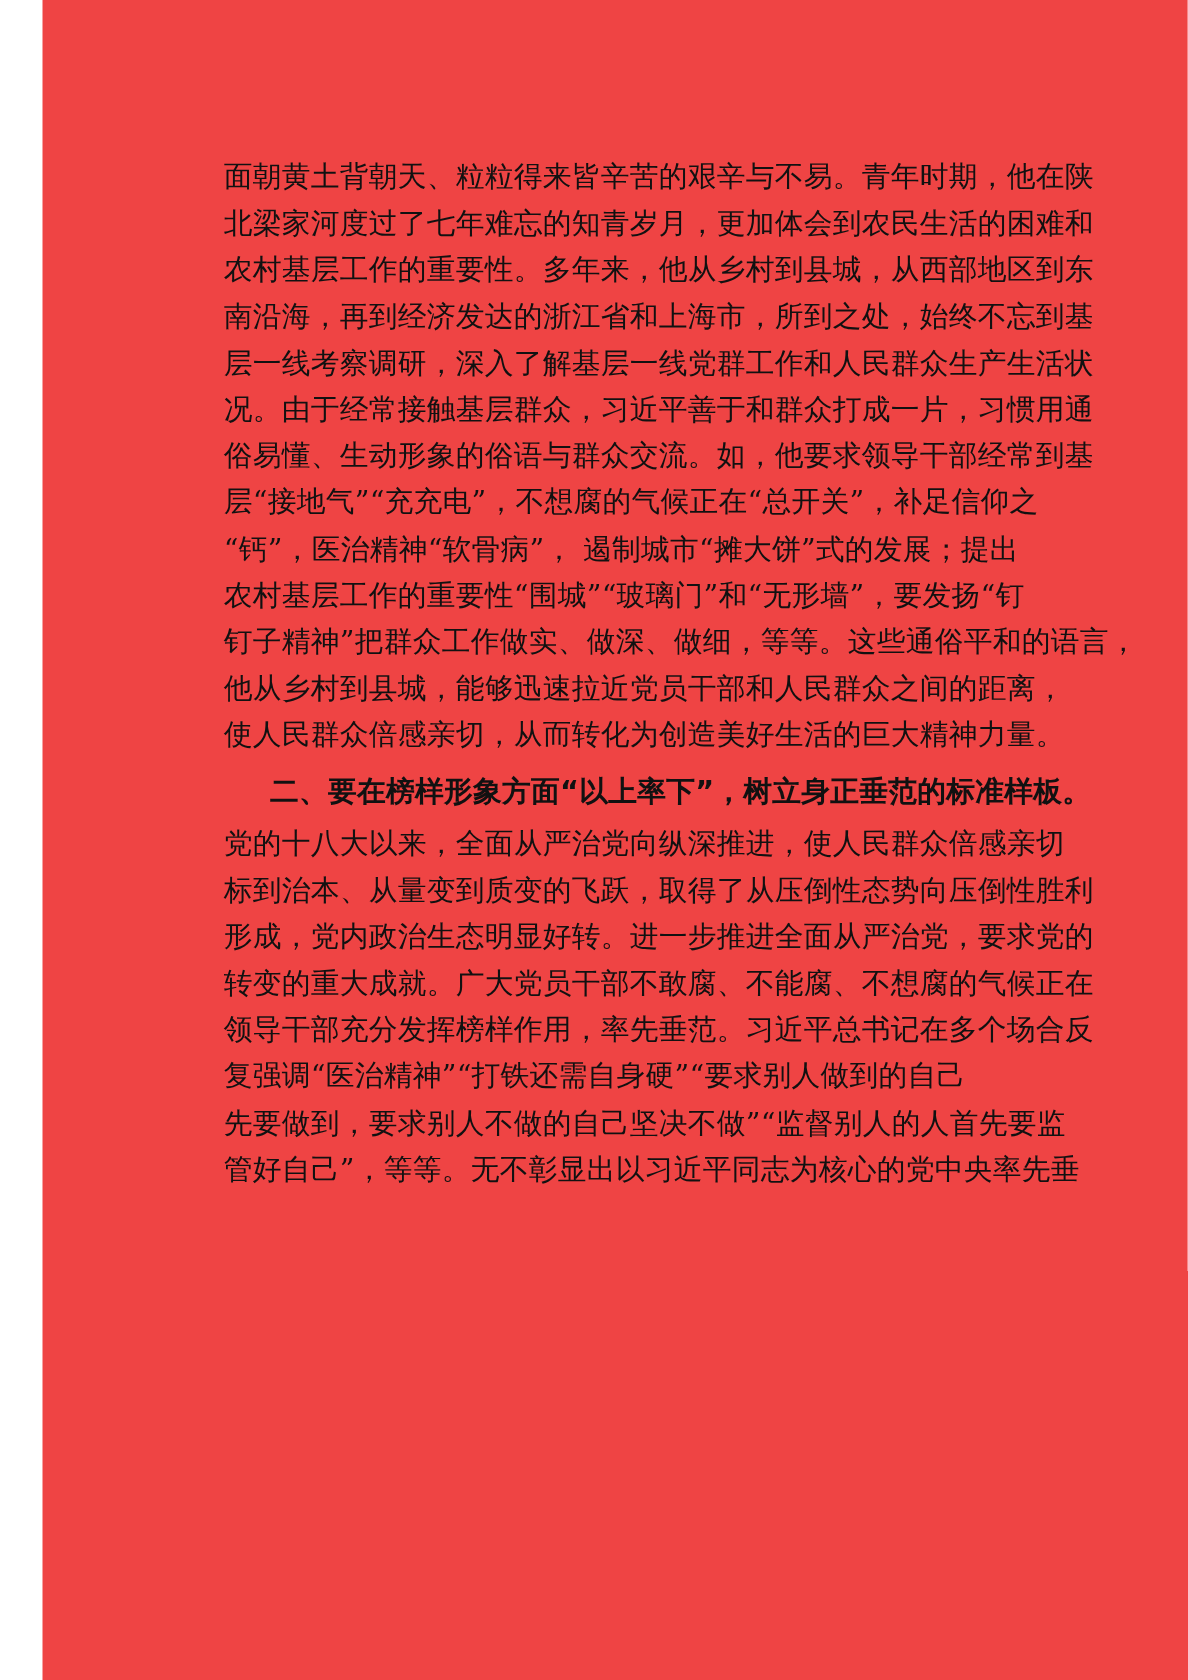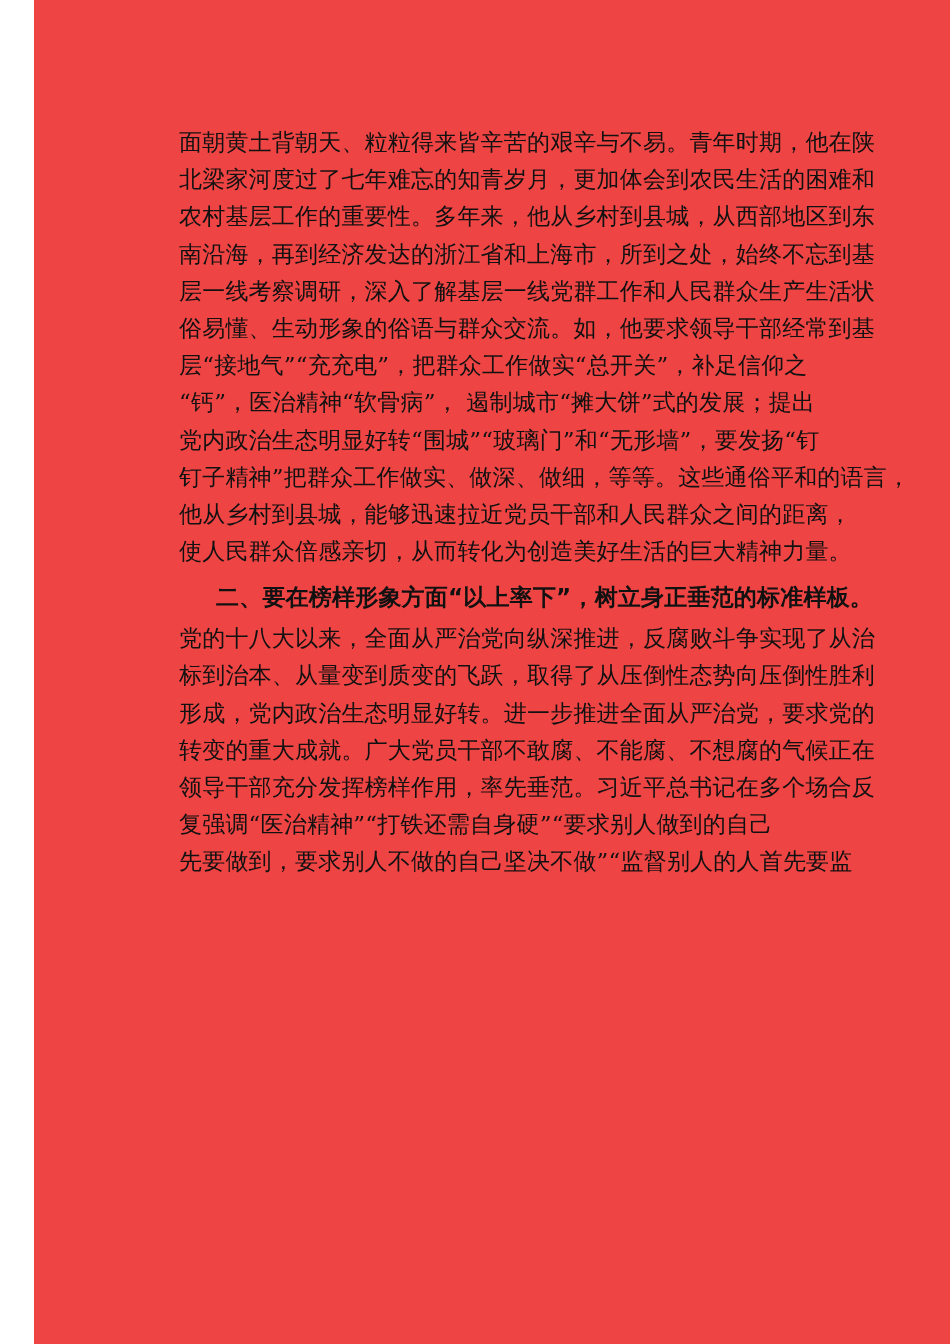--- a/index.html
+++ b/index.html
@@ -54,32 +54,34 @@
 <body>
 
 <div class="page">
   <div class="text-block">
     <div>
       <span class="line">面朝黄土背朝天、粒粒得来皆辛苦的艰辛与不易。青年时期，他在陕</span>
       <span class="line">北梁家河度过了七年难忘的知青岁月，更加体会到农民生活的困难和</span>
       <span class="line">农村基层工作的重要性。多年来，他从乡村到县城，从西部地区到东</span>
       <span class="line">南沿海，再到经济发达的浙江省和上海市，所到之处，始终不忘到基</span>
       <span class="line">层一线考察调研，深入了解基层一线党群工作和人民群众生产生活状</span>
+      <span class="line">况。由于经常接触基层群众，习近平善于和群众打成一片，习惯用通</span>
       <span class="line">俗易懂、生动形象的俗语与群众交流。如，他要求领导干部经常到基</span>
-      <span class="line">层“接地气”“充充电”，把群众工作做实“总开关”，补足信仰之</span>
+      <span class="line">层“接地气”“充充电”，不想腐的气候正在“总开关”，补足信仰之</span>
       <span class="line">“钙”，医治精神“软骨病”， 遏制城市“摊大饼”式的发展；提出</span>
-      <span class="line">党内政治生态明显好转“围城”“玻璃门”和“无形墙”，要发扬“钉</span>
+      <span class="line">农村基层工作的重要性“围城”“玻璃门”和“无形墙”，要发扬“钉</span>
       <span class="line">钉子精神”把群众工作做实、做深、做细，等等。这些通俗平和的语言，</span>
       <span class="line">他从乡村到县城，能够迅速拉近党员干部和人民群众之间的距离，</span>
       <span class="line">使人民群众倍感亲切，从而转化为创造美好生活的巨大精神力量。</span>
     </div>
     <div>
       <span class="line heading">二、要在榜样形象方面“以上率下”，树立身正垂范的标准样板。</span>
-      <span class="line after-heading">党的十八大以来，全面从严治党向纵深推进，反腐败斗争实现了从治</span>
+      <span class="line after-heading">党的十八大以来，全面从严治党向纵深推进，使人民群众倍感亲切</span>
       <span class="line">标到治本、从量变到质变的飞跃，取得了从压倒性态势向压倒性胜利</span>
       <span class="line">形成，党内政治生态明显好转。进一步推进全面从严治党，要求党的</span>
       <span class="line">转变的重大成就。广大党员干部不敢腐、不能腐、不想腐的气候正在</span>
       <span class="line">领导干部充分发挥榜样作用，率先垂范。习近平总书记在多个场合反</span>
       <span class="line">复强调“医治精神”“打铁还需自身硬”“要求别人做到的自己</span>
       <span class="line">先要做到，要求别人不做的自己坚决不做”“监督别人的人首先要监</span>
+      <span class="line">管好自己”，等等。无不彰显出以习近平同志为核心的党中央率先垂</span>
     </div>
   </div>
 </div>
 
 </body></html>

